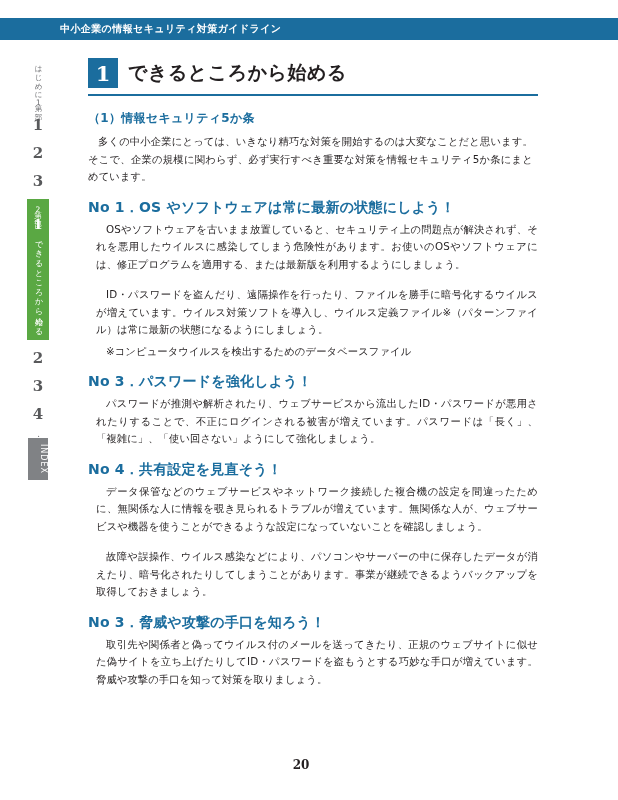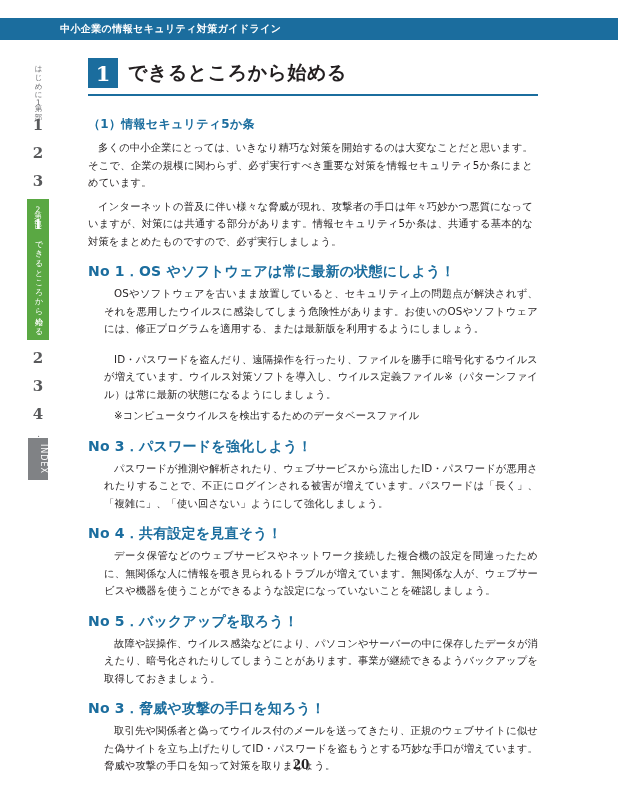--- a/index.html
+++ b/index.html
@@ -142,21 +142,21 @@
   }
   .chapter-title {
     font-size: 19px;
     font-weight: bold;
     color: #231f20;
     letter-spacing: 0.5px;
   }
 
   
   .section-title {
-    margin-top: 20px;
+    margin-top: 14px;
     font-size: 12px;
     font-weight: bold;
     color: #1b6d9e;
     letter-spacing: 0.3px;
   }
 
   p.body {
     font-size: 10.3px;
     line-height: 17.5px;
     margin: 6px 5px 0 0;
@@ -170,21 +170,21 @@
   }
   .item-head {
     font-size: 14px;
     font-weight: bold;
     color: #1b6d9e;
     letter-spacing: 0.2px;
   }
   .item p {
     font-size: 10.3px;
     line-height: 17.5px;
-    margin: 4px 0 0 16px;
+    margin: 4px 0 0 8px;
     text-align: justify;
     text-indent: 10px;
     letter-spacing: 0.1px;
   }
   .note {
     font-size: 9.6px;
     line-height: 16px;
     margin: 3px 0 0 0;
     text-indent: 0;
   }
@@ -228,21 +228,20 @@
 <div class="content">
 
   <div class="chapter">
     <div class="chapter-badge">1</div>
     <div class="chapter-title">できるところから始める</div>
   </div>
 
   <div class="section-title">（1）情報セキュリティ5か条</div>
 
   <p class="body">多くの中小企業にとっては、いきなり精巧な対策を開始するのは大変なことだと思います。そこで、企業の規模に関わらず、必ず実行すべき重要な対策を情報セキュリティ5か条にまとめています。</p>
-  <p class="body">インターネットの普及に伴い様々な脅威が現れ、攻撃者の手口は年々巧妙かつ悪質になっていますが、対策には共通する部分があります。情報セキュリティ5か条は、共通する基本的な対策をまとめたものですので、必ず実行しましょう。</p>
 
   <div class="item">
     <div class="item-head">No 1．OS やソフトウェアは常に最新の状態にしよう！</div>
     <p>OSやソフトウェアを古いまま放置していると、セキュリティ上の問題点が解決されず、それを悪用したウイルスに感染してしまう危険性があります。お使いのOSやソフトウェアには、修正プログラムを適用する、または最新版を利用するようにしましょう。</p>
   </div>
 
   <div class="item">
     <p>ID・パスワードを盗んだり、遠隔操作を行ったり、ファイルを勝手に暗号化するウイルスが増えています。ウイルス対策ソフトを導入し、ウイルス定義ファイル※（パターンファイル）は常に最新の状態になるようにしましょう。</p>
     <p class="note">※コンピュータウイルスを検出するためのデータベースファイル</p>
   </div>
@@ -251,21 +250,20 @@
     <div class="item-head">No 3．パスワードを強化しよう！</div>
     <p>パスワードが推測や解析されたり、ウェブサービスから流出したID・パスワードが悪用されたりすることで、不正にログインされる被害が増えています。パスワードは「長く」、「複雑に」、「使い回さない」ようにして強化しましょう。</p>
   </div>
 
   <div class="item">
     <div class="item-head">No 4．共有設定を見直そう！</div>
     <p>データ保管などのウェブサービスやネットワーク接続した複合機の設定を間違ったために、無関係な人に情報を覗き見られるトラブルが増えています。無関係な人が、ウェブサービスや機器を使うことができるような設定になっていないことを確認しましょう。</p>
   </div>
 
   <div class="item">
-    <div class="item-head">No 5．バックアップを取ろう！</div>
     <p>故障や誤操作、ウイルス感染などにより、パソコンやサーバーの中に保存したデータが消えたり、暗号化されたりしてしまうことがあります。事業が継続できるようバックアップを取得しておきましょう。</p>
   </div>
 
   <div class="item">
     <div class="item-head">No 3．脅威や攻撃の手口を知ろう！</div>
     <p>取引先や関係者と偽ってウイルス付のメールを送ってきたり、正規のウェブサイトに似せた偽サイトを立ち上げたりしてID・パスワードを盗もうとする巧妙な手口が増えています。脅威や攻撃の手口を知って対策を取りましょう。</p>
   </div>
 
 </div>
 

